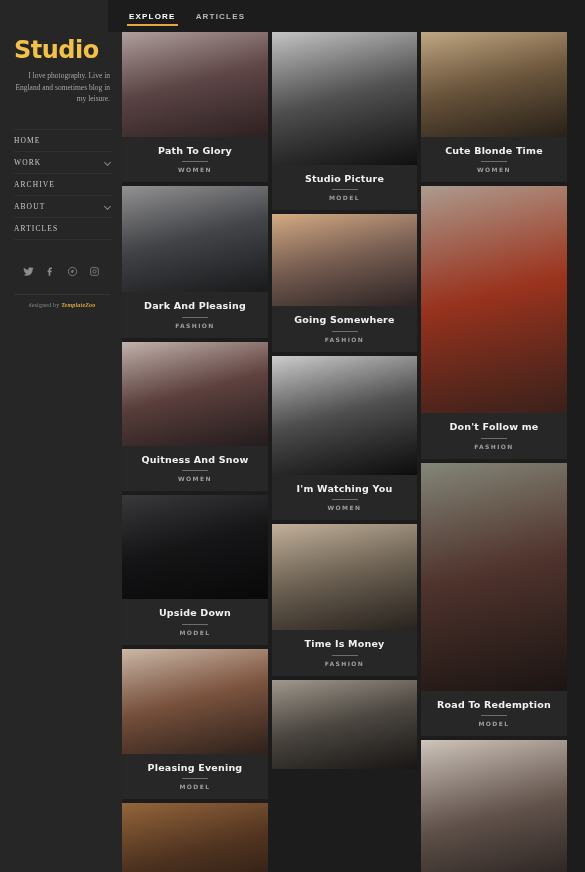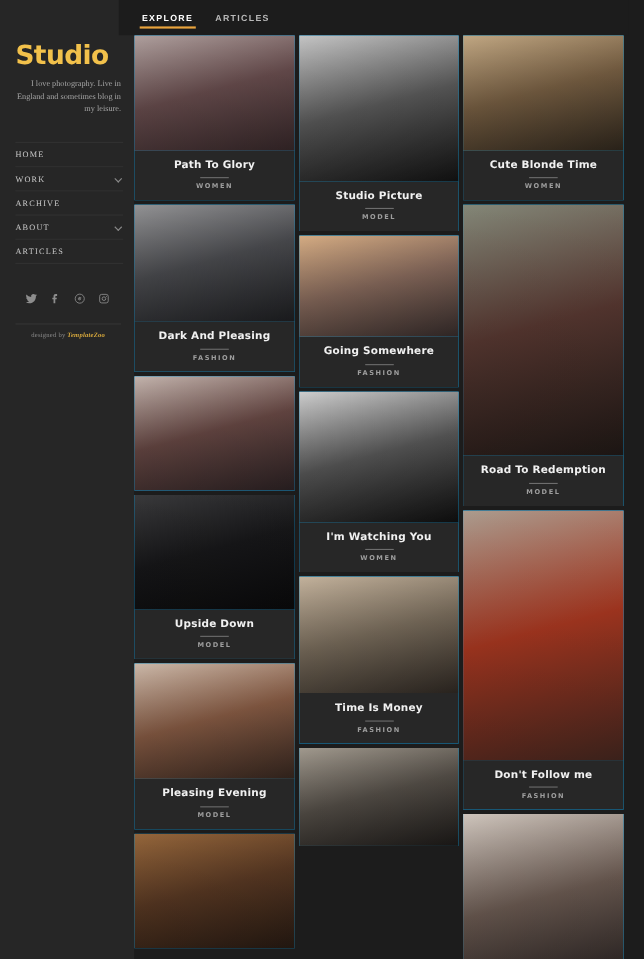--- a/index.html
+++ b/index.html
@@ -220,20 +220,25 @@
       <div class="card">
         <div class="photo" style="height: 106px; background: linear-gradient(165deg, rgb(154, 154, 156) 0%, rgb(77, 78, 82) 48%, rgb(32, 33, 36) 100%);"></div>
         <div class="cap">
           <div class="cap-title">Dark And Pleasing</div>
           <div class="cap-rule"></div>
           <div class="cap-cat">FASHION</div>
         </div>
       </div>
       <div class="card">
         <div class="photo" style="height: 104px; background: linear-gradient(165deg, rgb(205, 189, 182) 0%, rgb(106, 74, 70) 48%, rgb(47, 36, 38) 100%);"></div>
+        <div class="cap">
+          <div class="cap-title">Quitness And Snow</div>
+          <div class="cap-rule"></div>
+          <div class="cap-cat">WOMEN</div>
+        </div>
       </div>
       <div class="card">
         <div class="photo" style="height: 104px; background: linear-gradient(165deg, rgb(60, 60, 62) 0%, rgb(24, 24, 26) 48%, rgb(11, 11, 12) 100%);"></div>
         <div class="cap">
           <div class="cap-title">Upside Down</div>
           <div class="cap-rule"></div>
           <div class="cap-cat">MODEL</div>
         </div>
       </div>
       <div class="card">
@@ -288,32 +293,32 @@
     <div class="col col-3">
       <div class="card">
         <div class="photo" style="height: 105px; background: linear-gradient(165deg, rgb(203, 176, 138) 0%, rgb(123, 98, 69) 48%, rgb(51, 42, 31) 100%);"></div>
         <div class="cap">
           <div class="cap-title">Cute Blonde Time</div>
           <div class="cap-rule"></div>
           <div class="cap-cat">WOMEN</div>
         </div>
       </div>
       <div class="card">
+        <div class="photo" style="height: 227px; background: linear-gradient(165deg, rgb(180, 164, 150) 0%, rgb(176, 58, 34) 48%, rgb(74, 42, 34) 100%);"></div>
+        <div class="cap">
+          <div class="cap-title">Don't Follow me</div>
+          <div class="cap-rule"></div>
+          <div class="cap-cat">FASHION</div>
+        </div>
+      </div>
+      <div class="card">
         <div class="photo" style="height: 228px; background: linear-gradient(165deg, rgb(138, 142, 126) 0%, rgb(91, 58, 51) 48%, rgb(35, 27, 24) 100%);"></div>
         <div class="cap">
           <div class="cap-title">Road To Redemption</div>
           <div class="cap-rule"></div>
           <div class="cap-cat">MODEL</div>
         </div>
       </div>
       <div class="card">
-        <div class="photo" style="height: 227px; background: linear-gradient(165deg, rgb(180, 164, 150) 0%, rgb(176, 58, 34) 48%, rgb(74, 42, 34) 100%);"></div>
-        <div class="cap">
-          <div class="cap-title">Don't Follow me</div>
-          <div class="cap-rule"></div>
-          <div class="cap-cat">FASHION</div>
-        </div>
-      </div>
-      <div class="card">
         <div class="photo" style="height: 160px; background: linear-gradient(165deg, rgb(217, 207, 198) 0%, rgb(111, 94, 85) 48%, rgb(38, 32, 32) 100%);"></div>
       </div>
     </div>
   </main>
 
 </body></html>

